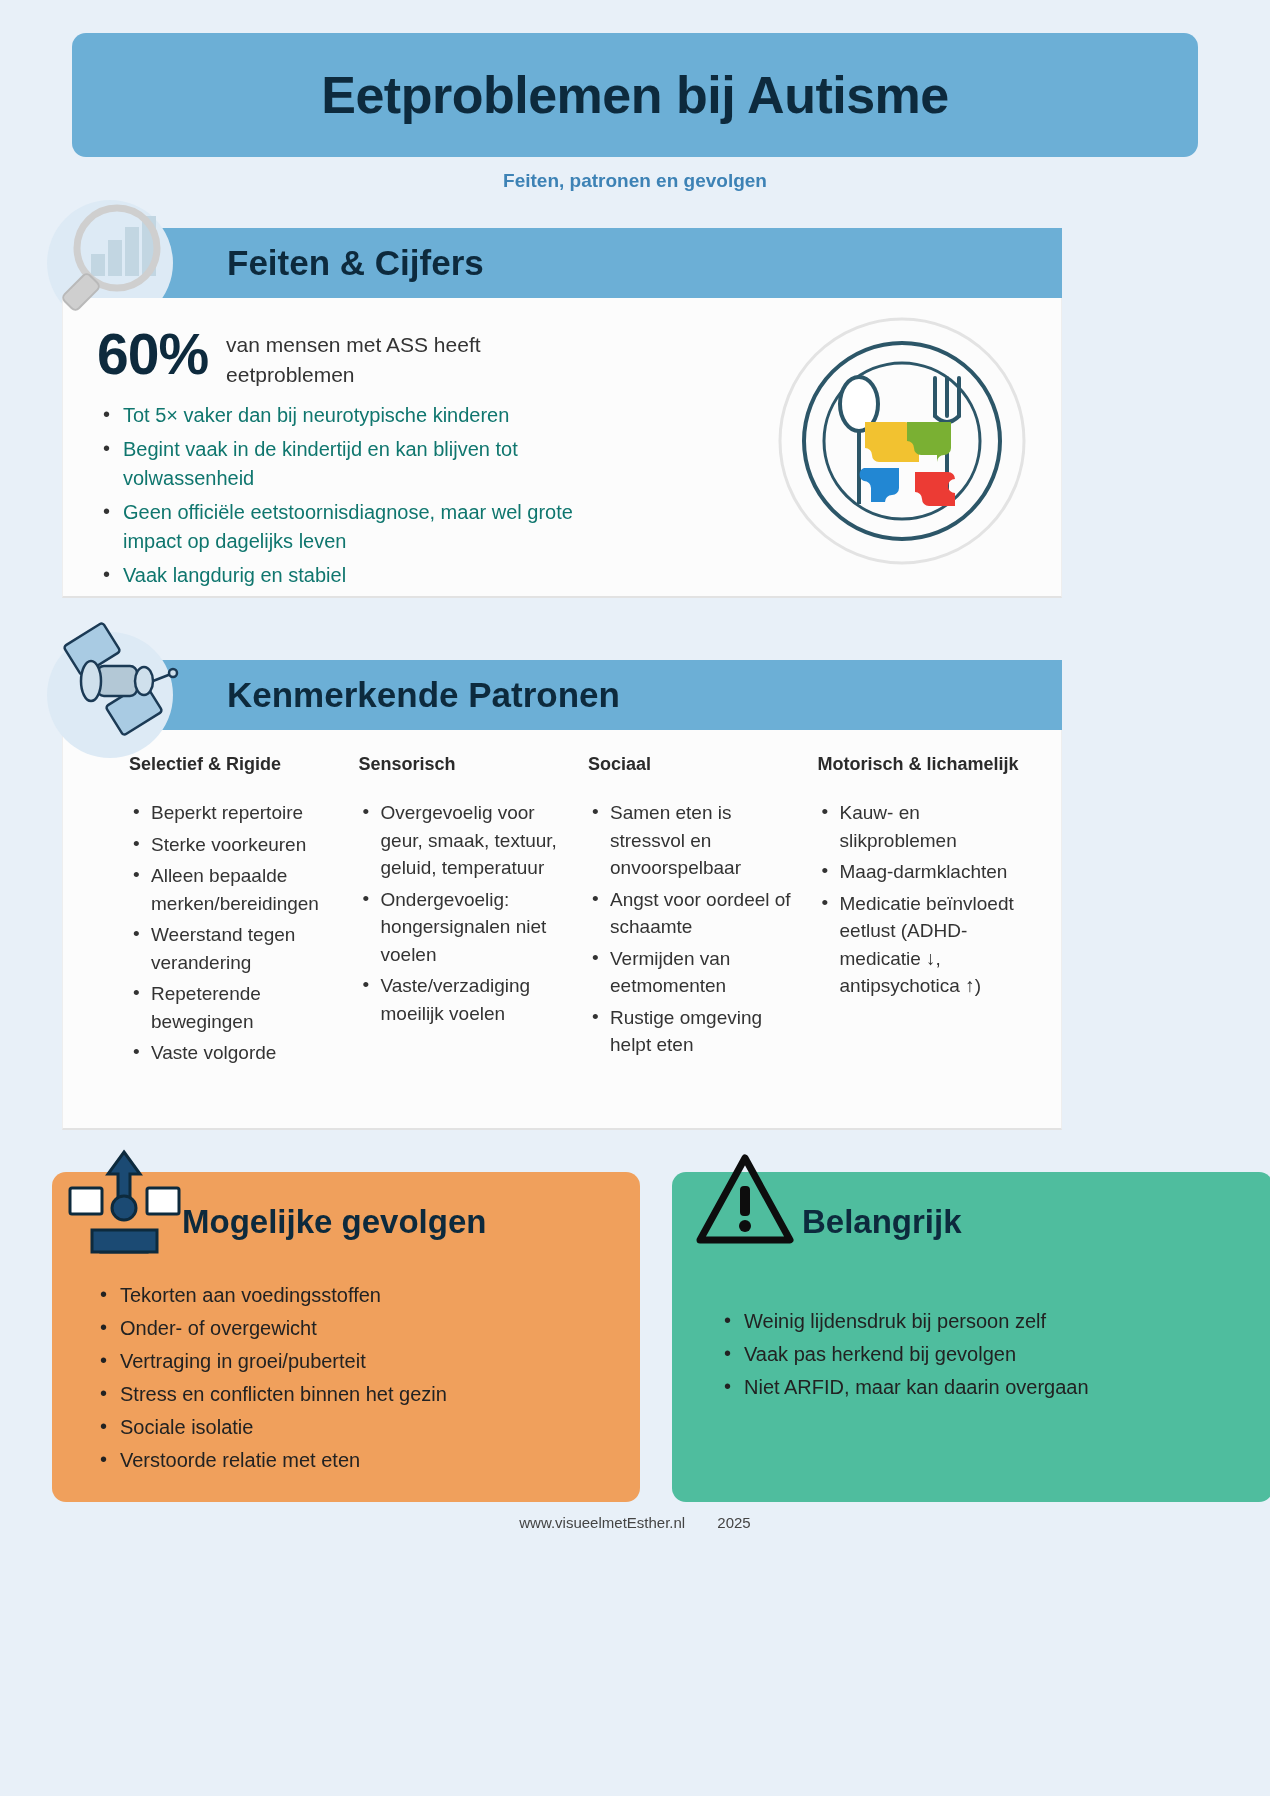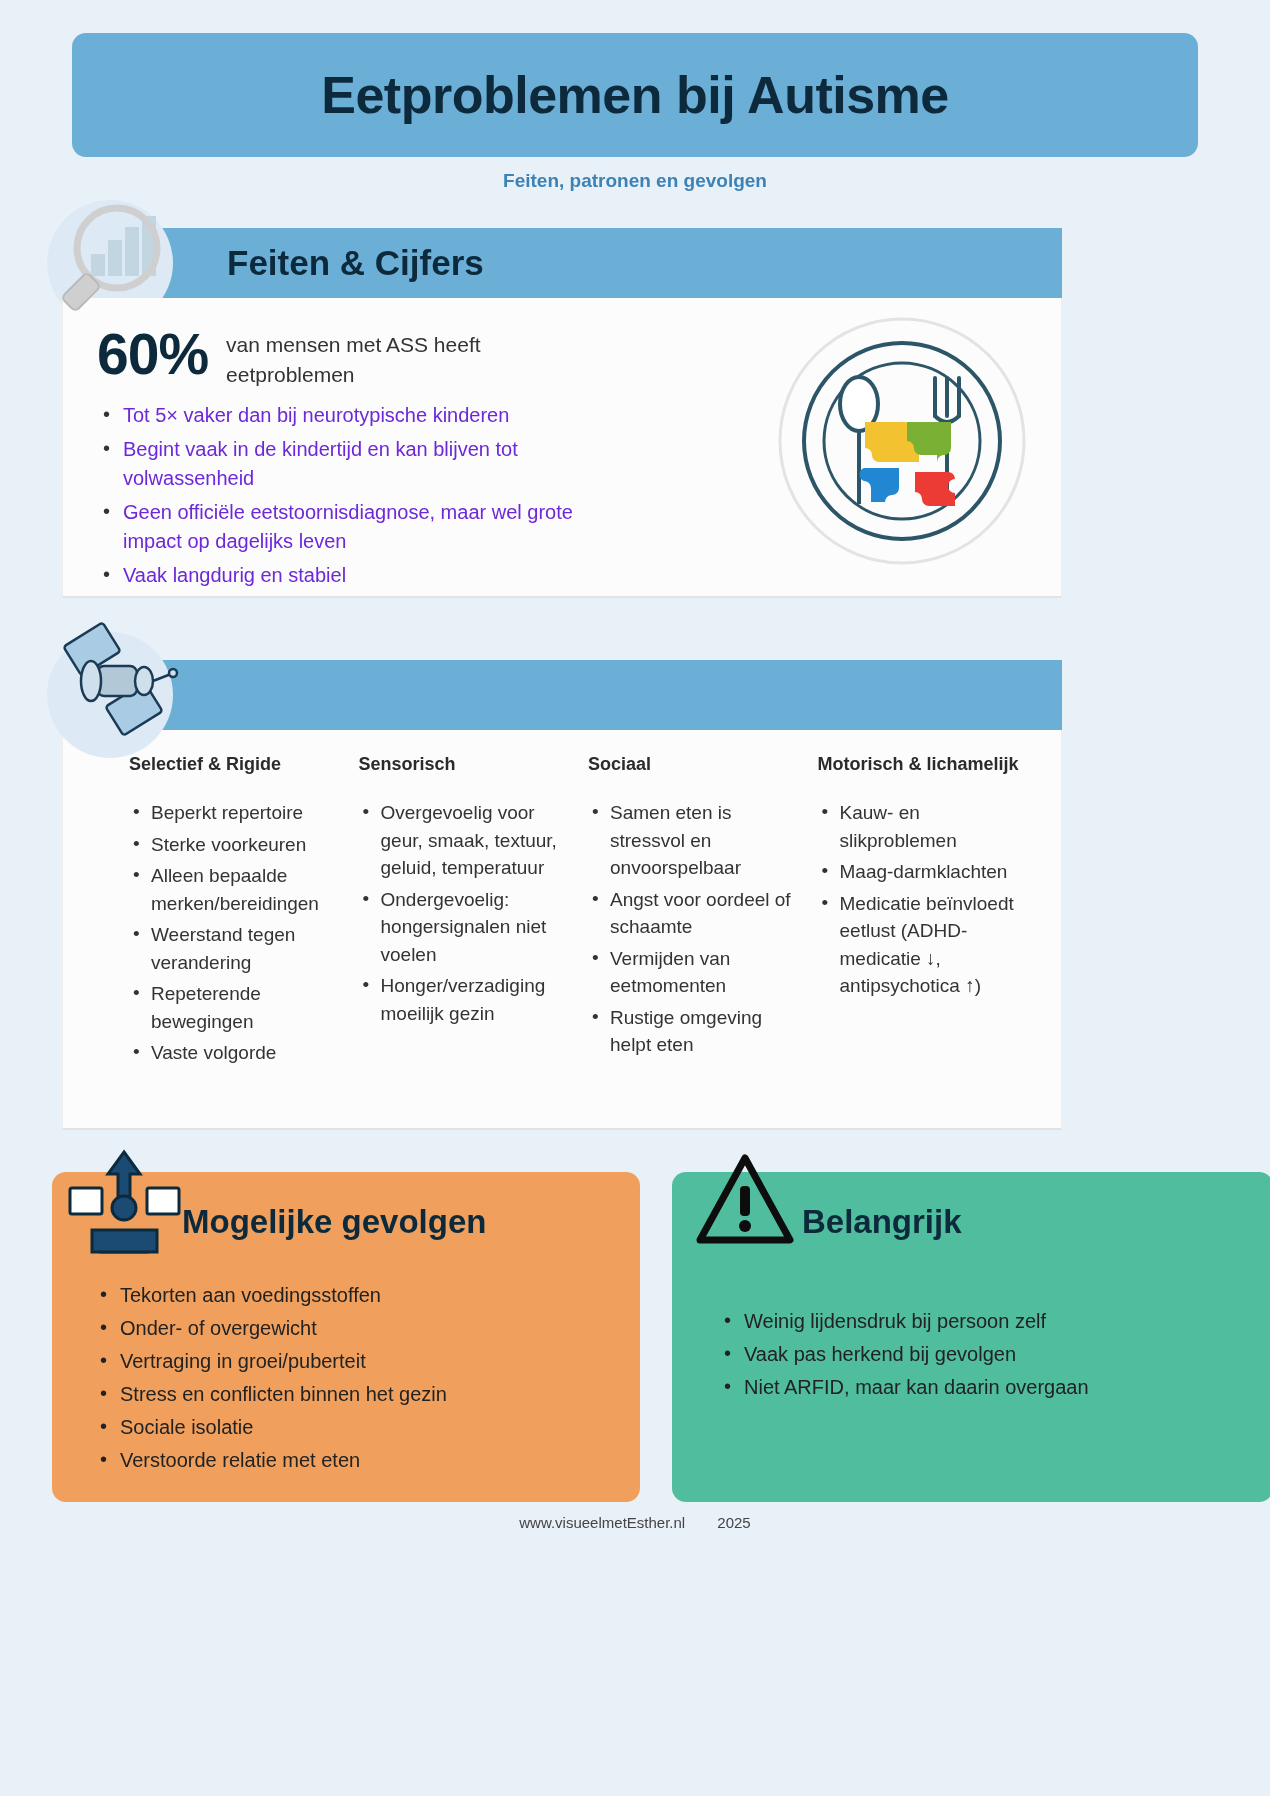--- a/index.html
+++ b/index.html
@@ -75,21 +75,21 @@
   .stat-num {
     font-size: 57px; font-weight: 700; color: #0d2a3d;
     line-height: 1; letter-spacing: -1px; white-space: nowrap;
   }
   .stat-text {
     font-size: 21px; color: #333; line-height: 1.45;
     max-width: 330px; padding-top: 4px;
   }
   .facts-list { list-style: none; }
   .facts-list li {
-    font-size: 20px; color: #6d28d9; line-height: 1.45;
+    font-size: 20px; color: #0f766e; line-height: 1.45;
     margin-bottom: 5px; padding-left: 26px; position: relative;
     max-width: 520px;
   }
   .facts-list li::before {
     content: "•"; position: absolute; left: 6px; top: -1px;
     font-size: 20px; color: #333;
   }
 
   .plate-wrap { position: absolute; right: 34px; top: 18px; }
 
@@ -208,20 +208,21 @@
           <rect x="20" y="18" width="46" height="34" rx="3" transform="rotate(-32 43 35)"></rect>
           <rect x="62" y="78" width="46" height="34" rx="3" transform="rotate(-32 85 95)"></rect>
           <rect x="48" y="52" width="40" height="30" rx="7" fill="#b3c8d6"></rect>
           <ellipse cx="42" cy="67" rx="10" ry="20" fill="#cfe0ec"></ellipse>
           <ellipse cx="95" cy="67" rx="9" ry="14" fill="#cfe0ec"></ellipse>
           <line x1="104" y1="67" x2="122" y2="60" stroke-width="2.5"></line>
           <circle cx="124" cy="59" r="4" fill="#cfe0ec"></circle>
         </g>
       </svg>
     </span>
+    <h2>Kenmerkende Patronen</h2>
   </div>
   <div class="sec-body">
     <div class="col-grid">
 
       <div class="col">
         <h3>Selectief &amp; Rigide</h3>
         <ul>
           <li>Beperkt repertoire</li>
           <li>Sterke voorkeuren</li>
           <li>Alleen bepaalde merken/bereidingen</li>
@@ -229,21 +230,21 @@
           <li>Repeterende bewegingen</li>
           <li>Vaste volgorde</li>
         </ul>
       </div>
 
       <div class="col">
         <h3>Sensorisch</h3>
         <ul>
           <li>Overgevoelig voor geur, smaak, textuur, geluid, temperatuur</li>
           <li>Ondergevoelig: hongersignalen niet voelen</li>
-          <li>Honger/verzadiging moeilijk gezin</li>
+          <li>Vaste/verzadiging moeilijk voelen</li>
         </ul>
       </div>
 
       <div class="col">
         <h3>Sociaal</h3>
         <ul>
           <li>Samen eten is stressvol en onvoorspelbaar</li>
           <li>Angst voor oordeel of schaamte</li>
           <li>Vermijden van eetmomenten</li>
           <li>Rustige omgeving helpt eten</li>

